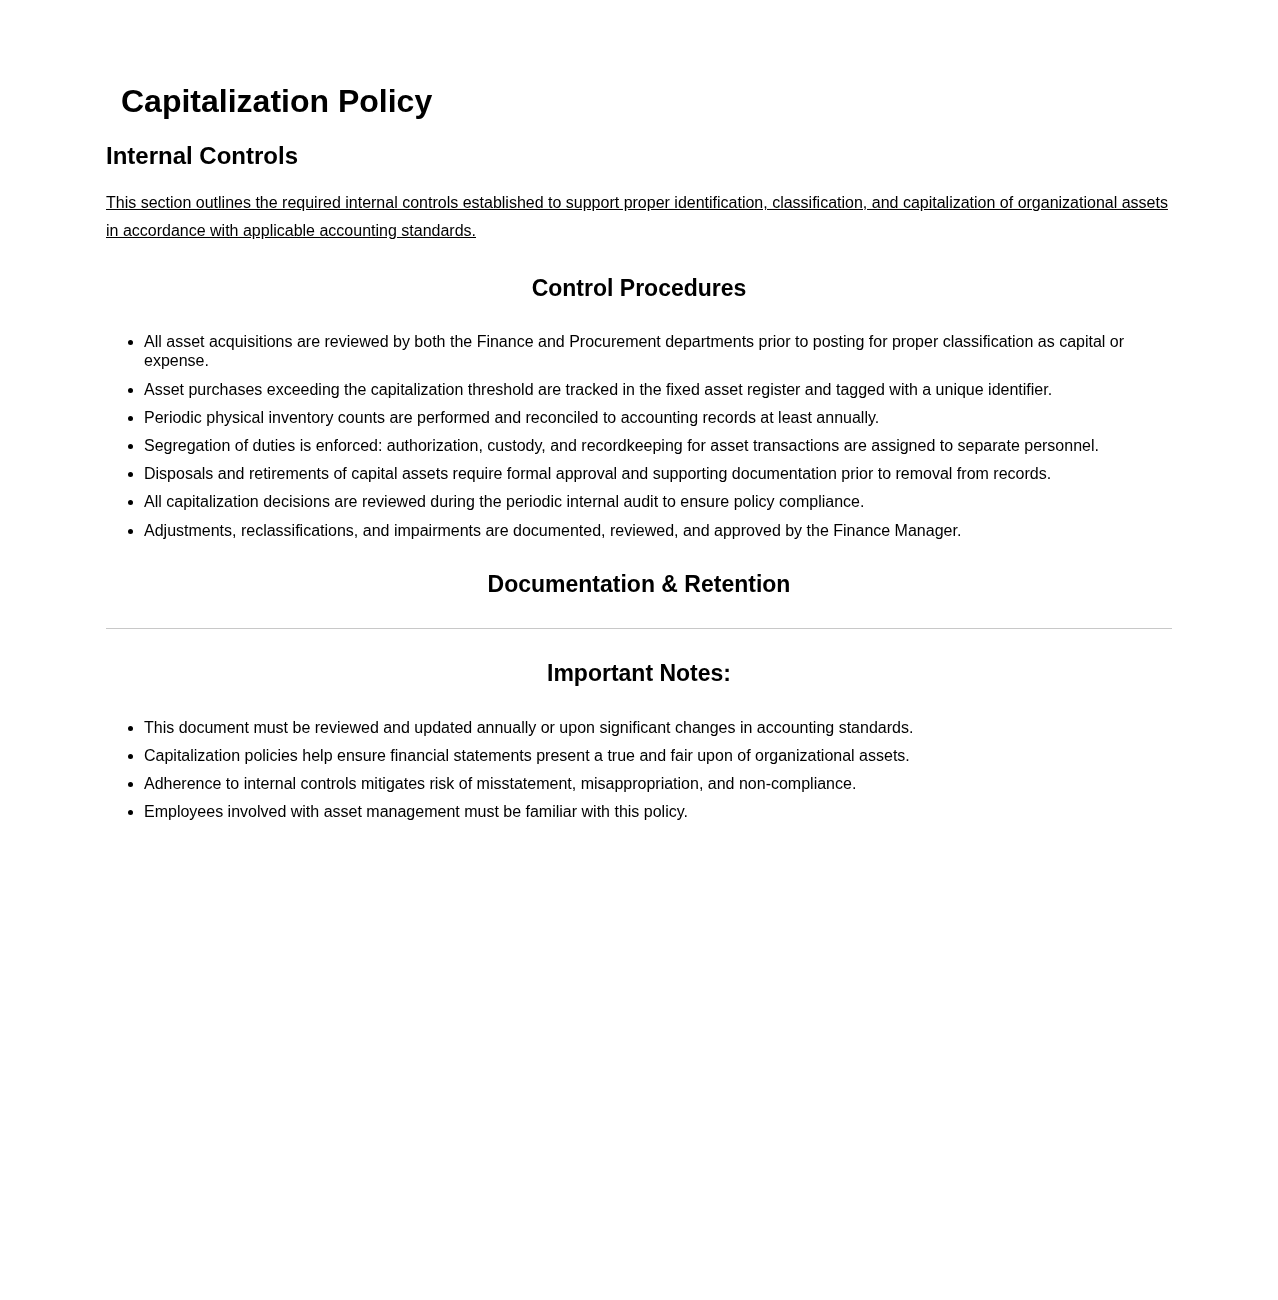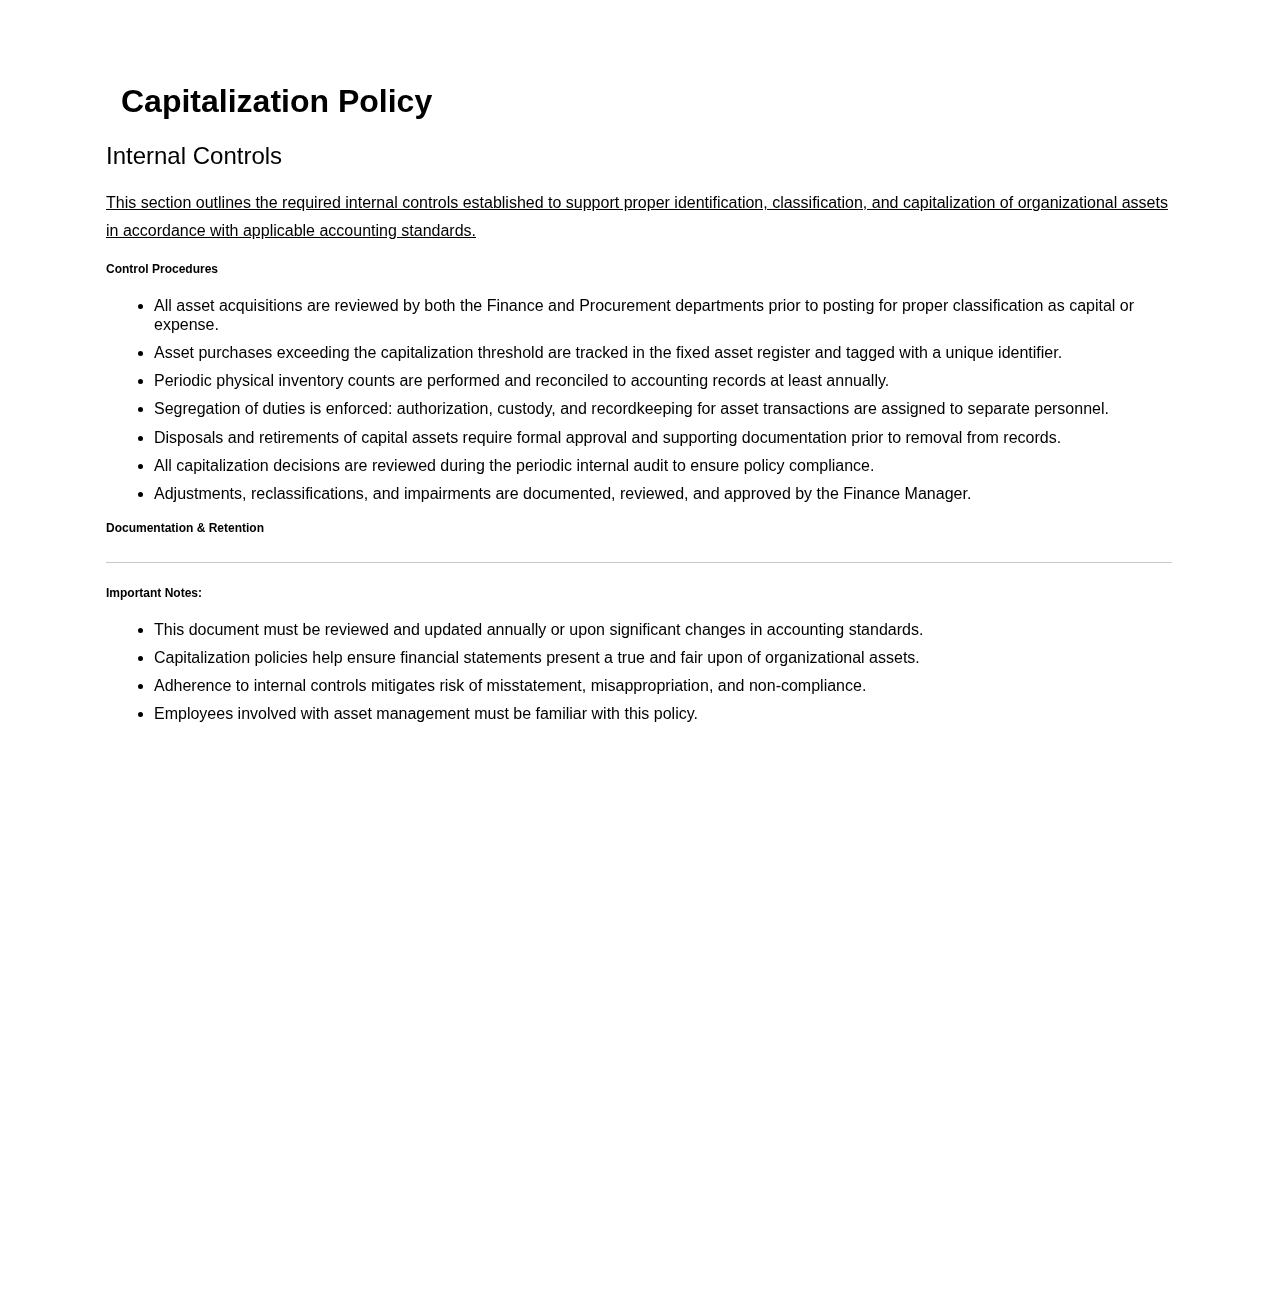--- a/index.html
+++ b/index.html
@@ -17,44 +17,45 @@
     min-height: 1100px;
   }
   h1.doc-title {
     font-size: 32px;
     font-weight: bold;
     margin: 21px 15px;
     line-height: 1.15;
   }
   h2.section-heading {
     font-size: 24px;
-    font-weight: normal;
+    font-weight: bold;
     margin: 22px 0 20px 0;
     line-height: 1.15;
   }
   h3.subsection-heading {
-    font-size: 12px;
+    font-size: 23px;
     font-weight: bold;
-    margin: 19px 0;
+    margin: 31px 0;
     line-height: 1.15;
+    text-align: center;
   }
   p.intro {
     font-size: 16px;
     line-height: 1.7;
     margin: 16px 0;
     text-decoration: underline;
   }
   ul.doc-list {
     margin: 16px 0;
     padding-left: 30px;
   }
   ul.doc-list li {
     font-size: 16px;
     line-height: 1.2;
-    margin: 9px 18px;
+    margin: 9px 8px;
   }
   hr.divider {
     border: none;
     border-top: 1px solid #c8c8c8;
     margin: 26px 0 24px 0;
   }
 </style>
 </head>
 <body>
 

